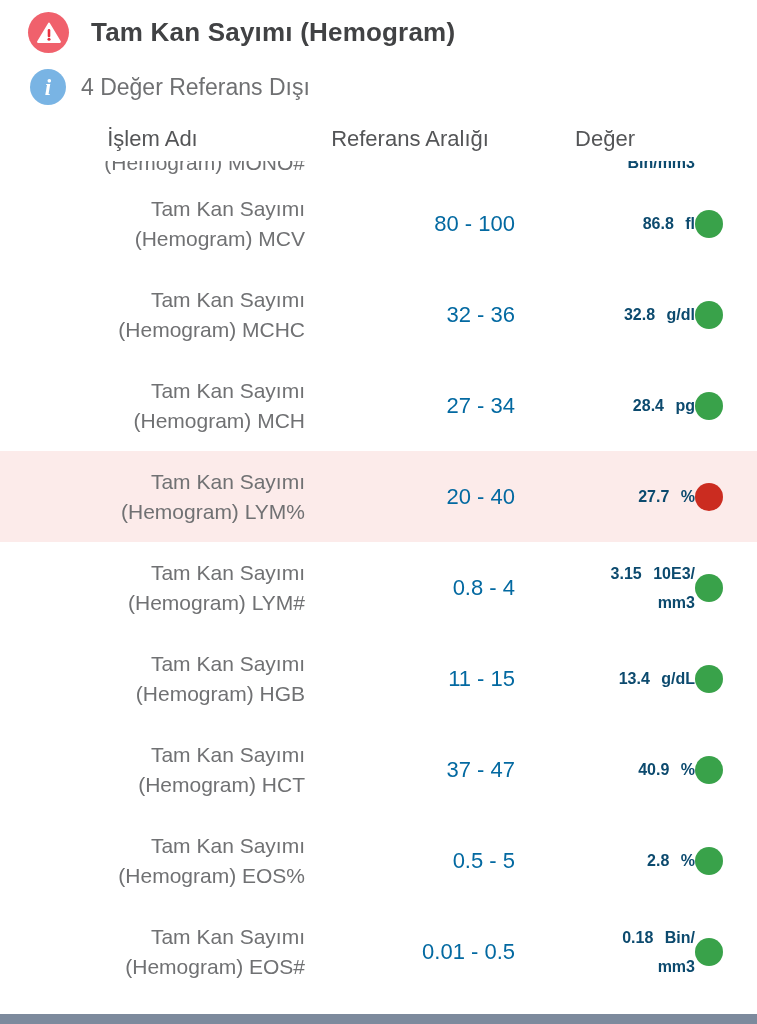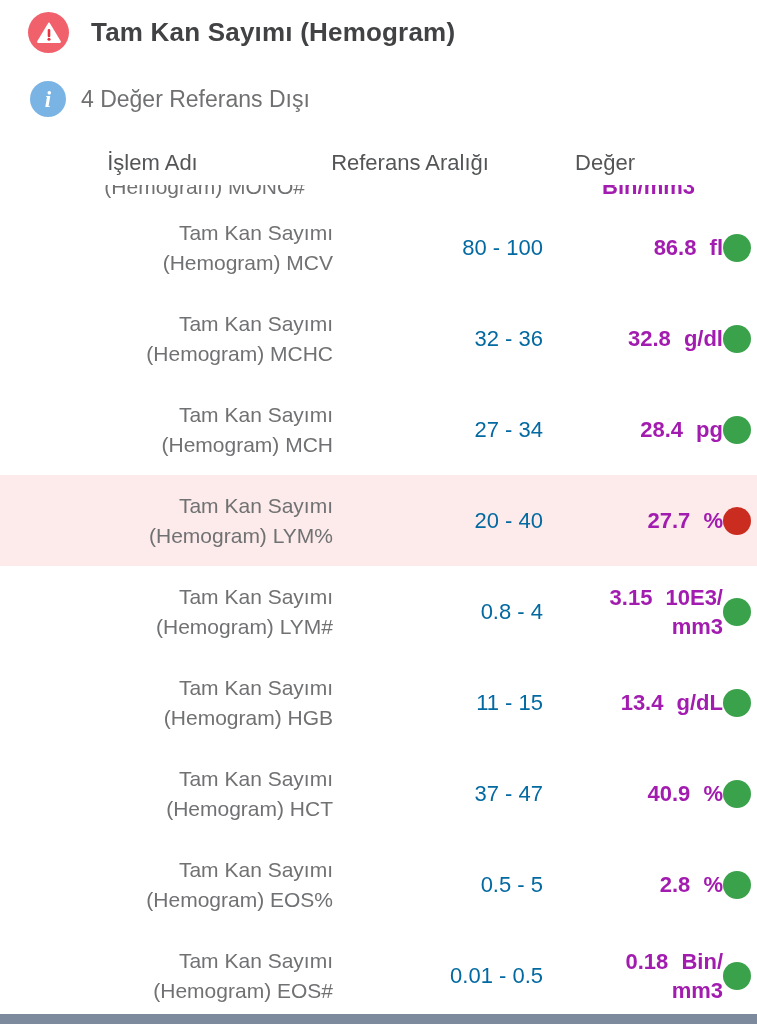--- a/index.html
+++ b/index.html
@@ -2,21 +2,21 @@
 <html><head>
 <meta charset="utf-8">
 <style>
   * { margin: 0; padding: 0; box-sizing: border-box; }
   html, body {
     width: 757px; height: 1024px;
     background: #ffffff;
     font-family: "Liberation Sans", sans-serif;
     overflow: hidden;
   }
-  .screen { width: 757px; height: 1024px; position: relative; background: #fff; display: flex; flex-direction: column; gap: 12px; }
+  .screen { width: 757px; height: 1024px; position: relative; background: #fff; display: flex; flex-direction: column; }
 
   
   .title-row { display: flex; align-items: center; gap: 22px; padding: 12px 24px 2px 28px; }
   .warn-badge {
     width: 41px; height: 41px; border-radius: 50%;
     background: #f0616c; flex: 0 0 auto;
     display: flex; align-items: center; justify-content: center;
   }
   .warn-badge svg { width: 26px; height: 26px; display: block; }
   .page-title { font-size: 26px; font-weight: bold; color: #414244; letter-spacing: 0.2px; }
@@ -38,27 +38,27 @@
     grid-template-columns: 305px 210px 180px 62px;
     align-items: center;
   }
   .thead {
     position: relative; z-index: 2; background: #ffffff;
     padding: 15px 0 9px 0;
   }
   .th { font-size: 22px; font-weight: normal; color: #545557; text-align: center; }
 
   .tbody { position: relative; z-index: 1; }
-  .row { min-height: 91px; padding-left: 28px; }
+  .row { min-height: 91px; }
   .row-alert { background: #fcebea; }
 
   .cell { text-align: right; }
   .name-cell { font-size: 21px; line-height: 30px; color: #707173; }
   .range-cell { font-size: 22px; color: #0369a1; }
-  .value-cell { font-size: 22px; font-weight: bold; color: #a21caf; line-height: 29px; word-spacing: 7px; }
+  .value-cell { font-size: 16px; font-weight: bold; color: #0c4a6e; line-height: 29px; word-spacing: 7px; }
   .value-cell div:empty, .name-cell div:empty { display: none; }
   .dot-cell { display: flex; align-items: center; justify-content: flex-start; }
   .dot { width: 28px; height: 28px; border-radius: 50%; display: inline-block; }
   .dot-green { background: #39a24a; }
   .dot-red { background: #cb2c20; }
 
   
   .row-clipped {
     min-height: 30px; margin-top: -13px;
     align-items: start;

